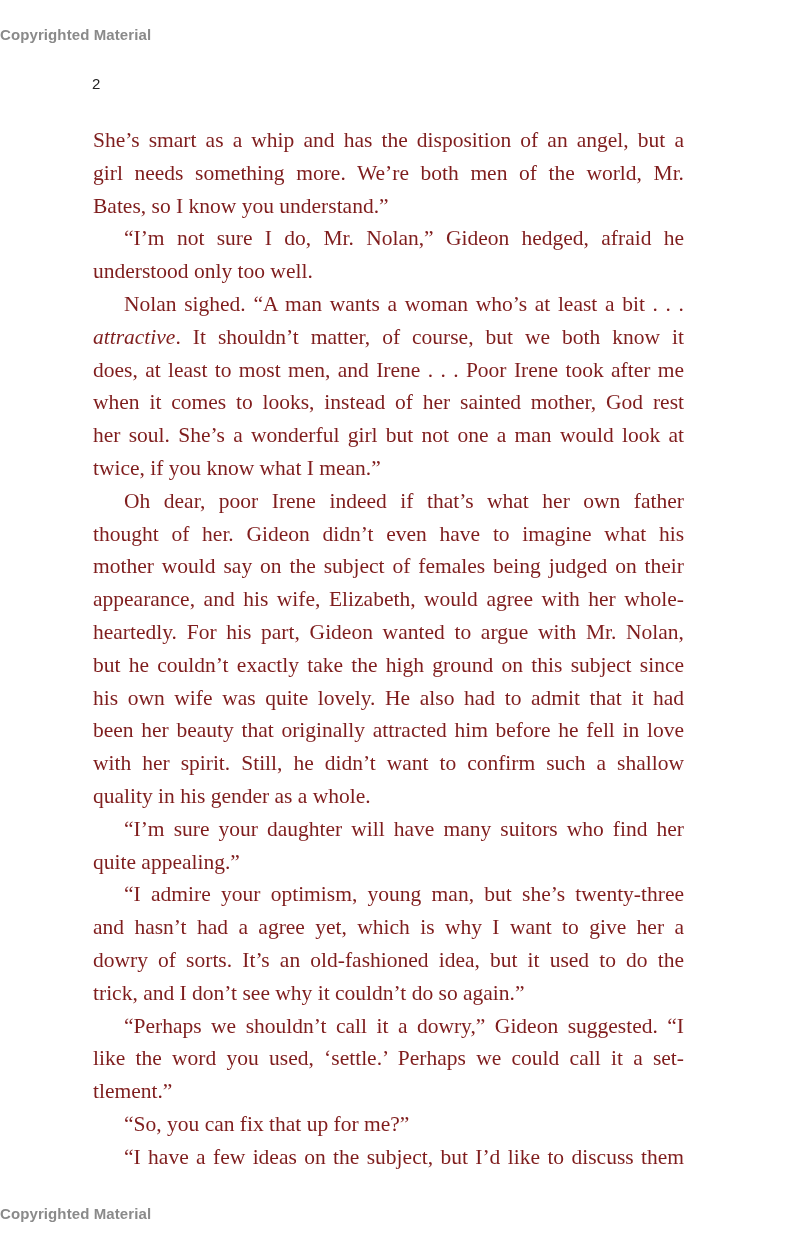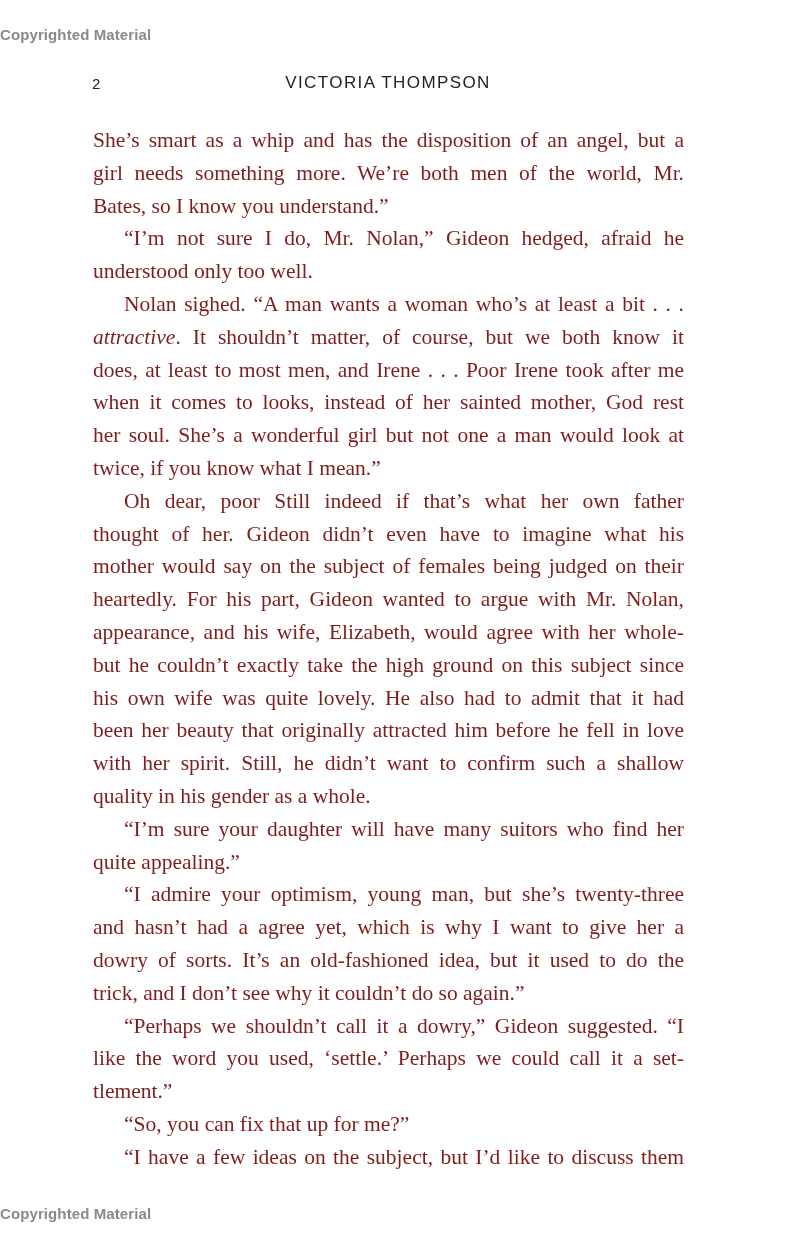--- a/index.html
+++ b/index.html
@@ -34,40 +34,39 @@
   .line.indent { padding-left: 31px; }
   .line em { font-style: italic; }
 </style>
 </head>
 <body>
 
 <div class="watermark wm-top">Copyrighted Material</div>
 
 <div class="running-head">
   <span class="page-number">2</span>
-  <div class="header-title">VICTORIA THOMPSON</div>
 </div>
 
 <div class="body-text" id="body-text">
     <div class="line"><span>She’s smart as a whip and has the disposition of an angel, but a</span></div>
     <div class="line"><span>girl needs something more. We’re both men of the world, Mr.</span></div>
     <div class="line last"><span>Bates, so I know you understand.”</span></div>
     <div class="line indent"><span>“I’m not sure I do, Mr. Nolan,” Gideon hedged, afraid he</span></div>
     <div class="line last"><span>understood only too well.</span></div>
     <div class="line indent"><span>Nolan sighed. “A man wants a woman who’s at least a bit . . .</span></div>
     <div class="line"><em>attractive</em><span>. It shouldn’t matter, of course, but we both know it</span></div>
     <div class="line"><span>does, at least to most men, and Irene . . . Poor Irene took after me</span></div>
     <div class="line"><span>when it comes to looks, instead of her sainted mother, God rest</span></div>
     <div class="line"><span>her soul. She’s a wonderful girl but not one a man would look at</span></div>
     <div class="line last"><span>twice, if you know what I mean.”</span></div>
-    <div class="line indent"><span>Oh dear, poor Still indeed if that’s what her own father</span></div>
+    <div class="line indent"><span>Oh dear, poor Irene indeed if that’s what her own father</span></div>
     <div class="line"><span>thought of her. Gideon didn’t even have to imagine what his</span></div>
     <div class="line"><span>mother would say on the subject of females being judged on their</span></div>
+    <div class="line"><span>appearance, and his wife, Elizabeth, would agree with her whole-</span></div>
     <div class="line"><span>heartedly. For his part, Gideon wanted to argue with Mr. Nolan,</span></div>
-    <div class="line"><span>appearance, and his wife, Elizabeth, would agree with her whole-</span></div>
     <div class="line"><span>but he couldn’t exactly take the high ground on this subject since</span></div>
     <div class="line"><span>his own wife was quite lovely. He also had to admit that it had</span></div>
     <div class="line"><span>been her beauty that originally attracted him before he fell in love</span></div>
     <div class="line"><span>with her spirit. Still, he didn’t want to confirm such a shallow</span></div>
     <div class="line last"><span>quality in his gender as a whole.</span></div>
     <div class="line indent"><span>“I’m sure your daughter will have many suitors who find her</span></div>
     <div class="line last"><span>quite appealing.”</span></div>
     <div class="line indent"><span>“I admire your optimism, young man, but she’s twenty-three</span></div>
     <div class="line"><span>and hasn’t had a agree yet, which is why I want to give her a</span></div>
     <div class="line"><span>dowry of sorts. It’s an old-fashioned idea, but it used to do the</span></div>

